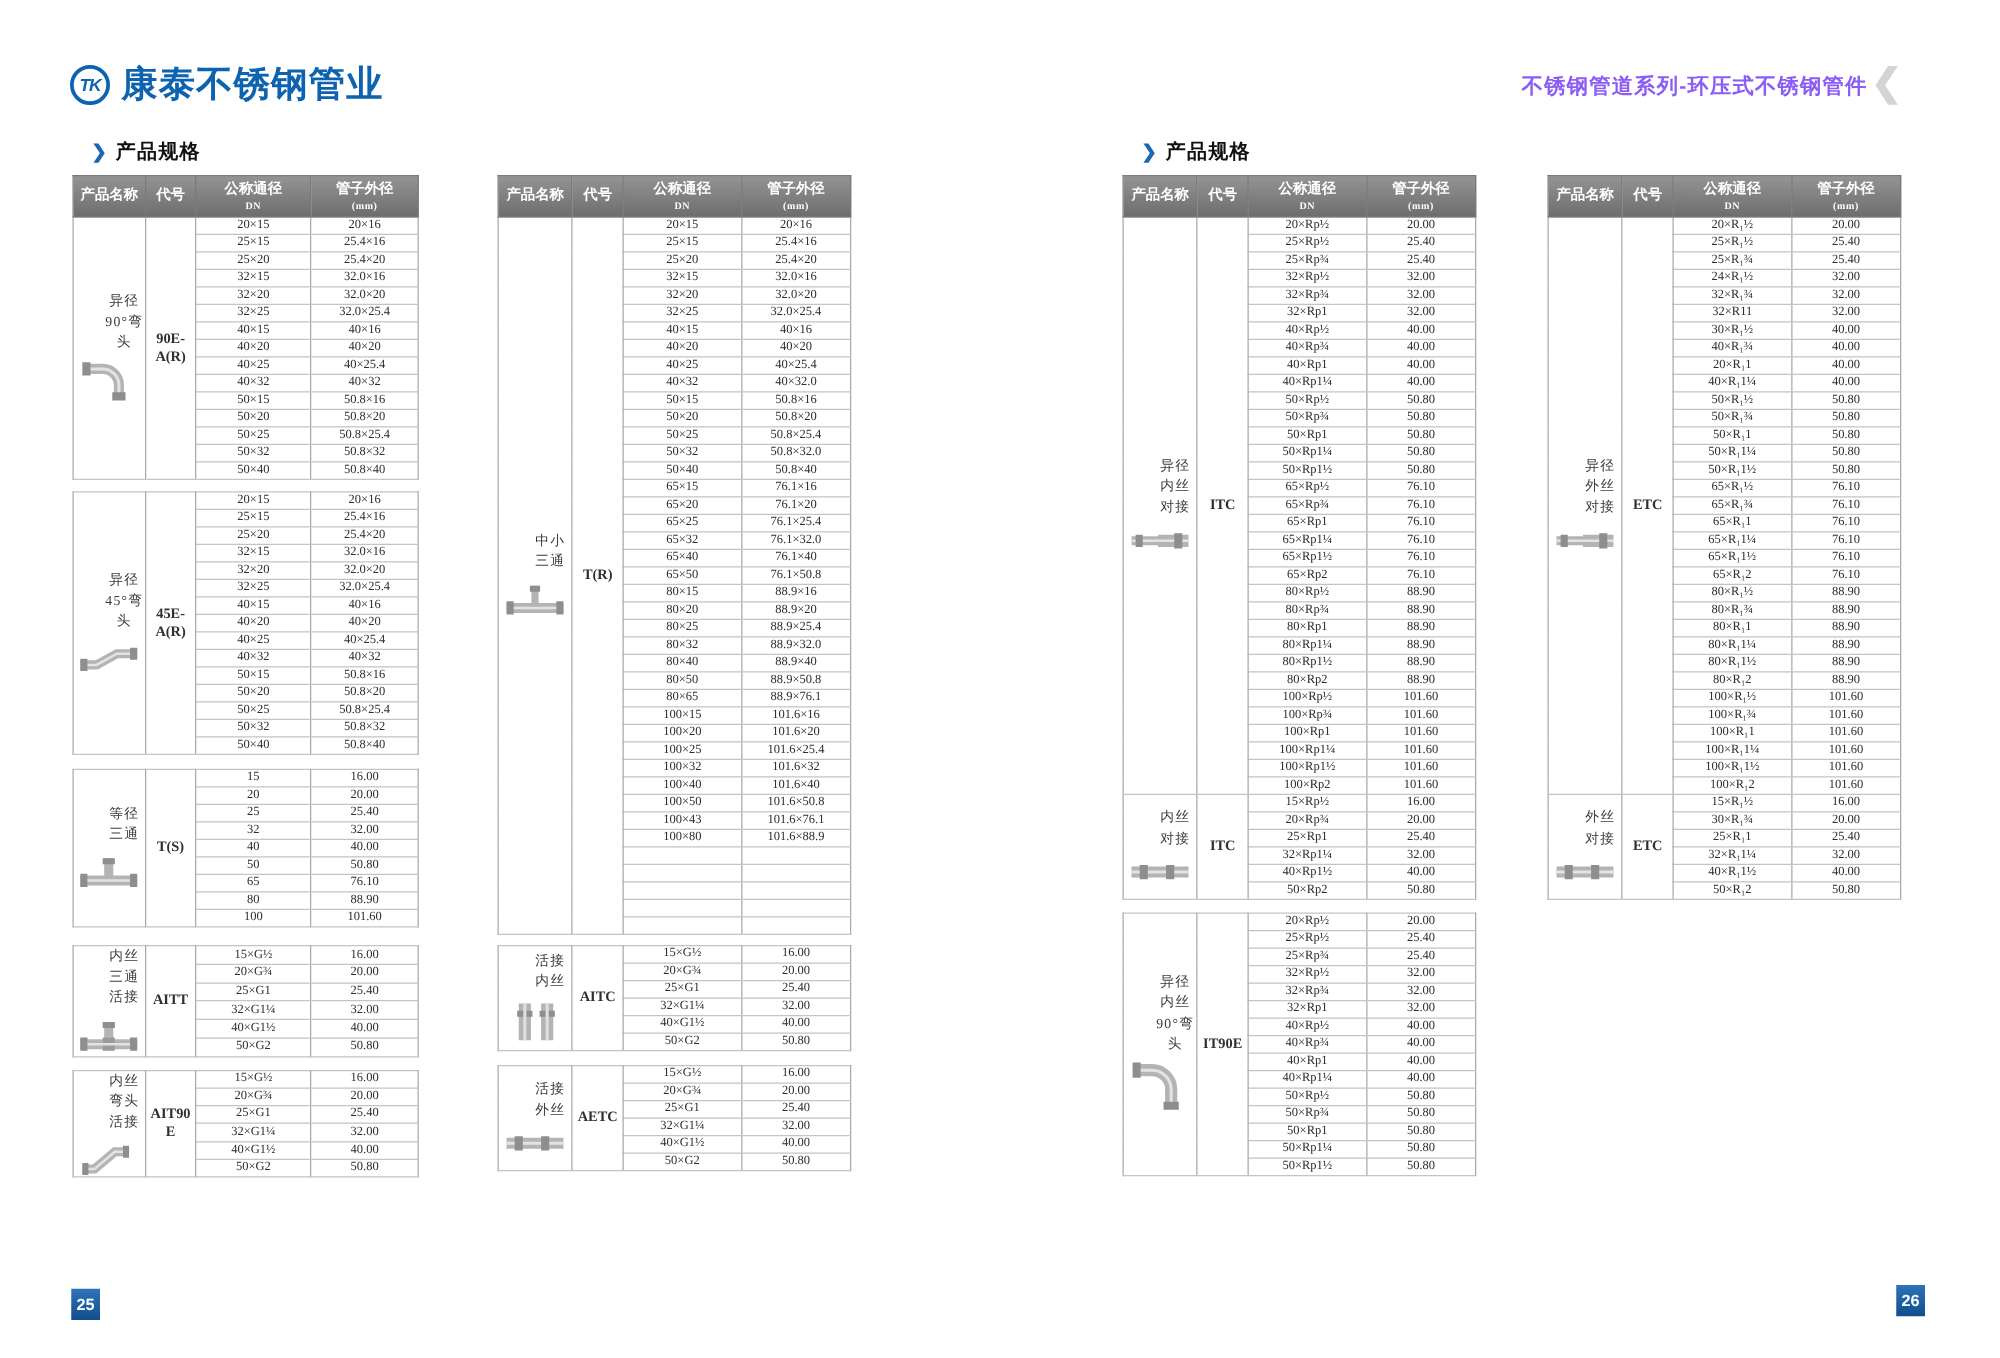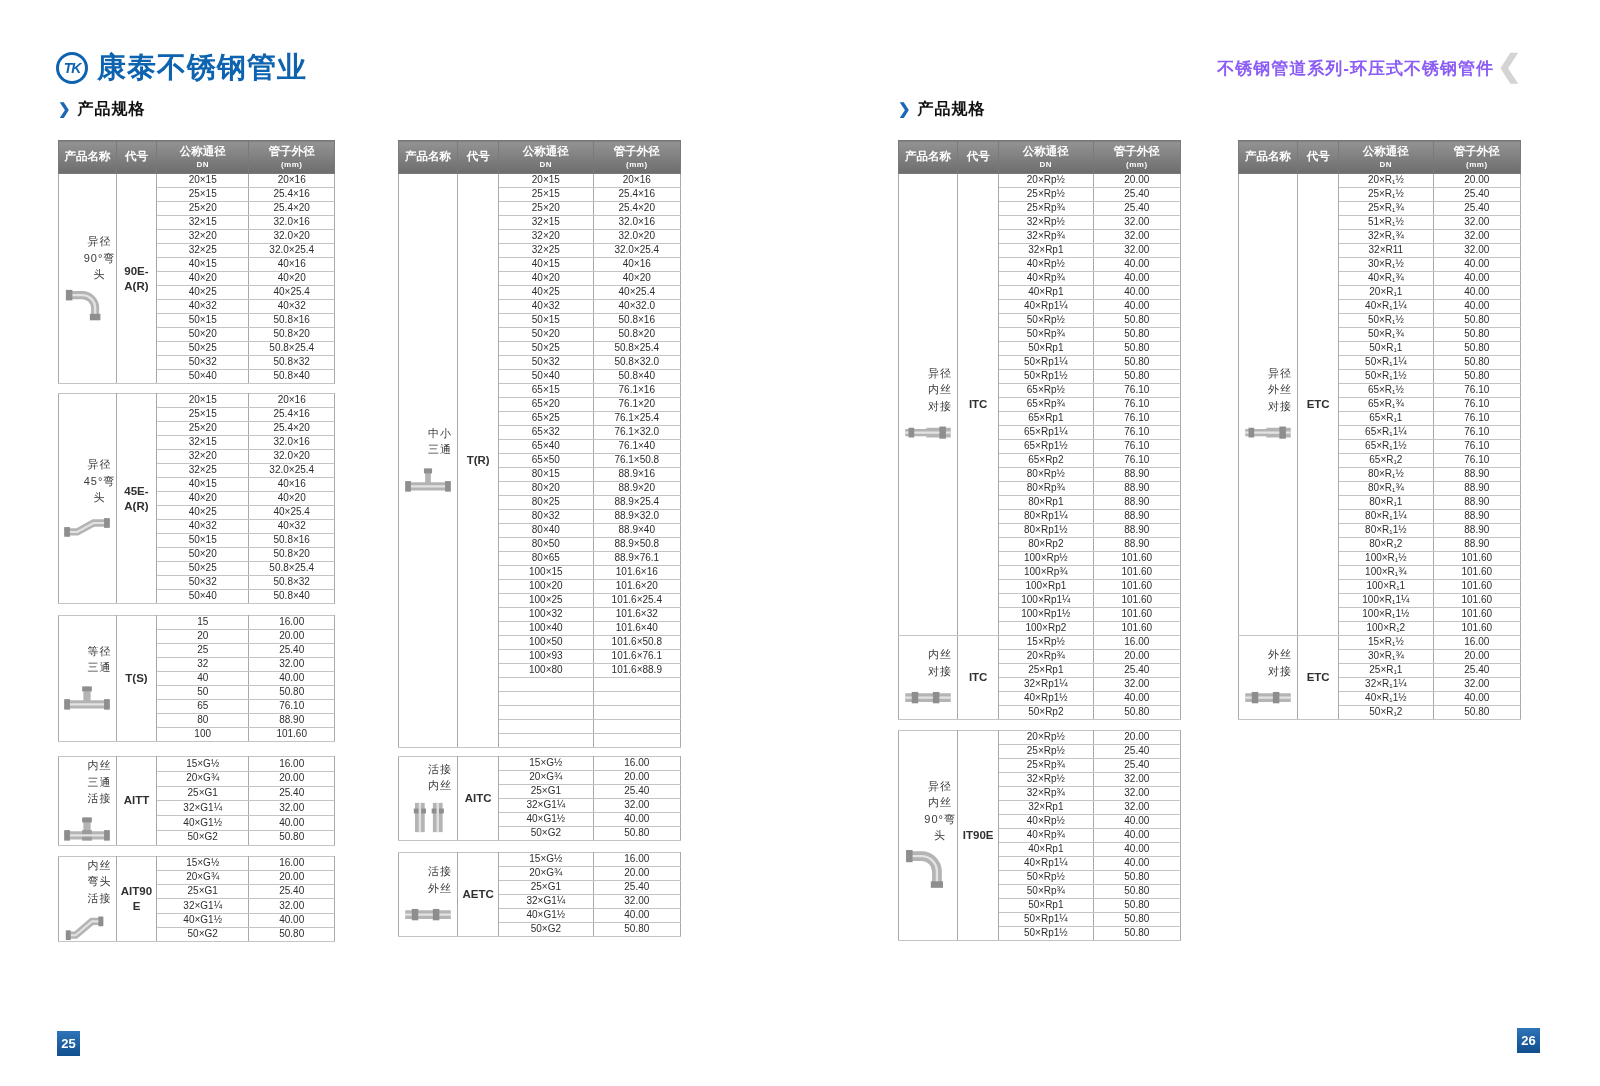--- a/index.html
+++ b/index.html
@@ -22,25 +22,25 @@
   .series-title {
     position:absolute; right:106px; top:57px;
     font-size:17px; font-weight:bold; color:#8b5cf6; letter-spacing:1px;
   }
   .chev {
     position:absolute; right:78px; top:48px;
     font-size:30px; color:#d4d4d4; font-weight:bold;
   }
 
   
-  .section-title { position:absolute; top:99px; font-size:16px; font-weight:bold; color:#101010; letter-spacing:1px; }
+  .section-title { position:absolute; top:111px; font-size:16px; font-weight:bold; color:#101010; letter-spacing:1px;margin-left:15px; }
   .section-title .arrow { color:#1b66b5; font-size:15px; font-weight:bold; margin-right:6px; }
 
   
-  .col { position:absolute; top:140px; }
+  .col { position:absolute; top:140px;font-family:Liberation Serif, serif; }
 
   table.spec-table {
     border-collapse:collapse; table-layout:fixed; width:100%;
     border:1px solid #7f7f7f; background:#fff;
   }
   .spec-table th {
     background:linear-gradient(180deg,#939393,#6d6d6d);
     color:#fff; font-size:11.5px; font-weight:bold; height:33px;
     border:1px solid #7a7a7a; line-height:1.15; text-align:center; padding:0;
   }
@@ -593,21 +593,21 @@
           </tr>
           <tr>
             <td>100×40</td>
             <td>101.6×40</td>
           </tr>
           <tr>
             <td>100×50</td>
             <td>101.6×50.8</td>
           </tr>
           <tr>
-            <td>100×93</td>
+            <td>100×43</td>
             <td>101.6×76.1</td>
           </tr>
           <tr>
             <td>100×80</td>
             <td>101.6×88.9</td>
           </tr>
           <tr>
             <td></td>
             <td></td>
           </tr>
@@ -1058,21 +1058,21 @@
           </tr>
           <tr>
             <td>25×R₁½</td>
             <td>25.40</td>
           </tr>
           <tr>
             <td>25×R₁¾</td>
             <td>25.40</td>
           </tr>
           <tr>
-            <td>51×R₁½</td>
+            <td>24×R₁½</td>
             <td>32.00</td>
           </tr>
           <tr>
             <td>32×R₁¾</td>
             <td>32.00</td>
           </tr>
           <tr>
             <td>32×R11</td>
             <td>32.00</td>
           </tr>

